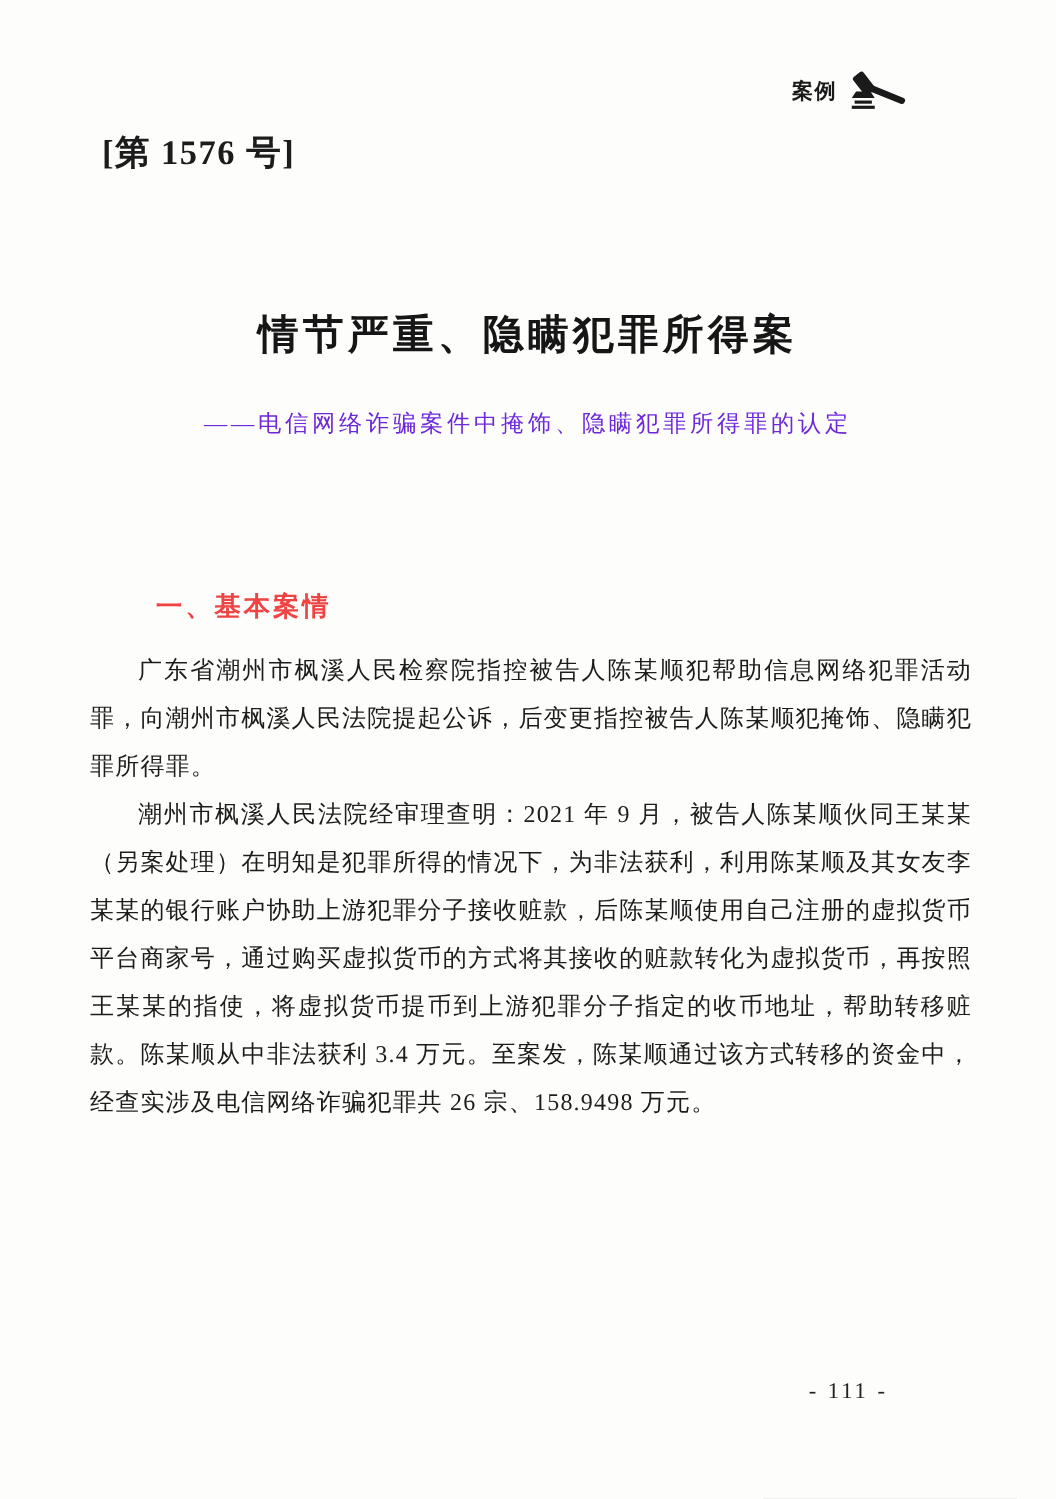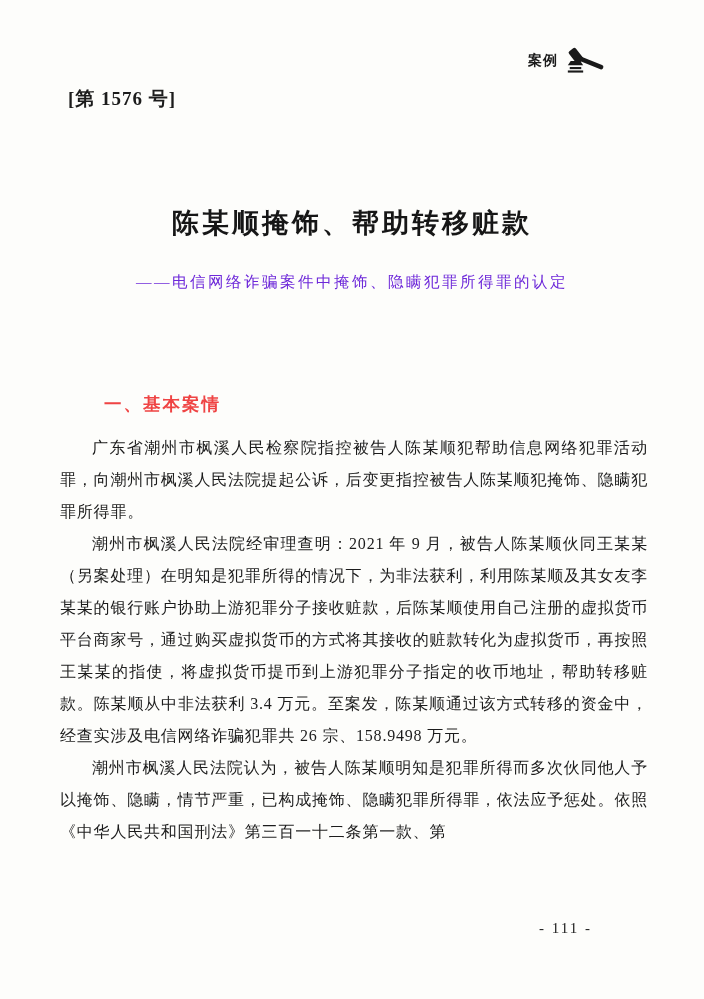--- a/index.html
+++ b/index.html
@@ -30,21 +30,21 @@
     letter-spacing: 1px;
     color: #1a1a1a;
     margin-left: 36px;
   }
   .gavel { display: inline-block; line-height: 0; }
   
   .case-number {
     position: absolute;
     top: 86px;
     left: 68px;
-    font-size: 19px;
+    font-size: 23px;
     font-weight: bold;
     letter-spacing: 1px;
     font-family: "Liberation Serif", "DejaVu Serif", serif;
   }
   
   .title {
     position: absolute;
     top: 205px;
     left: 0;
     width: 100%;
@@ -119,27 +119,26 @@
           <path d="M4 20 L20 20 L17 15.5 L7 15.5 Z"></path>
           <rect x="6" y="21.8" width="12" height="2.2"></rect>
           <rect x="4" y="25.4" width="16" height="2.2"></rect>
         </g>
       </svg>
     </span>
   </div>
 
   <div class="case-number">[第 1576 号]</div>
 
-  <h1 class="title">陈某顺掩饰、帮助转移赃款</h1>
+  <h1 class="title">情节严重、隐瞒犯罪所得案</h1>
 
   <div class="subtitle">——电信网络诈骗案件中掩饰、隐瞒犯罪所得罪的认定</div>
 
   <h2 class="section-heading">一、基本案情</h2>
 
   <div class="body-text">
     <p>广东省潮州市枫溪人民检察院指控被告人陈某顺犯帮助信息网络犯罪活动罪，向潮州市枫溪人民法院提起公诉，后变更指控被告人陈某顺犯掩饰、隐瞒犯罪所得罪。</p>
     <p>潮州市枫溪人民法院经审理查明：2021 年 9 月，被告人陈某顺伙同王某某（另案处理）在明知是犯罪所得的情况下，为非法获利，利用陈某顺及其女友李某某的银行账户协助上游犯罪分子接收赃款，后陈某顺使用自己注册的虚拟货币平台商家号，通过购买虚拟货币的方式将其接收的赃款转化为虚拟货币，再按照王某某的指使，将虚拟货币提币到上游犯罪分子指定的收币地址，帮助转移赃款。陈某顺从中非法获利 3.4 万元。至案发，陈某顺通过该方式转移的资金中，经查实涉及电信网络诈骗犯罪共 26 宗、158.9498 万元。</p>
-    <p>潮州市枫溪人民法院认为，被告人陈某顺明知是犯罪所得而多次伙同他人予以掩饰、隐瞒，情节严重，已构成掩饰、隐瞒犯罪所得罪，依法应予惩处。依照《中华人民共和国刑法》第三百一十二条第一款、第</p>
   </div>
 
   <div class="page-number">- 111 -</div>
 
 </div>
 
 </body></html>

